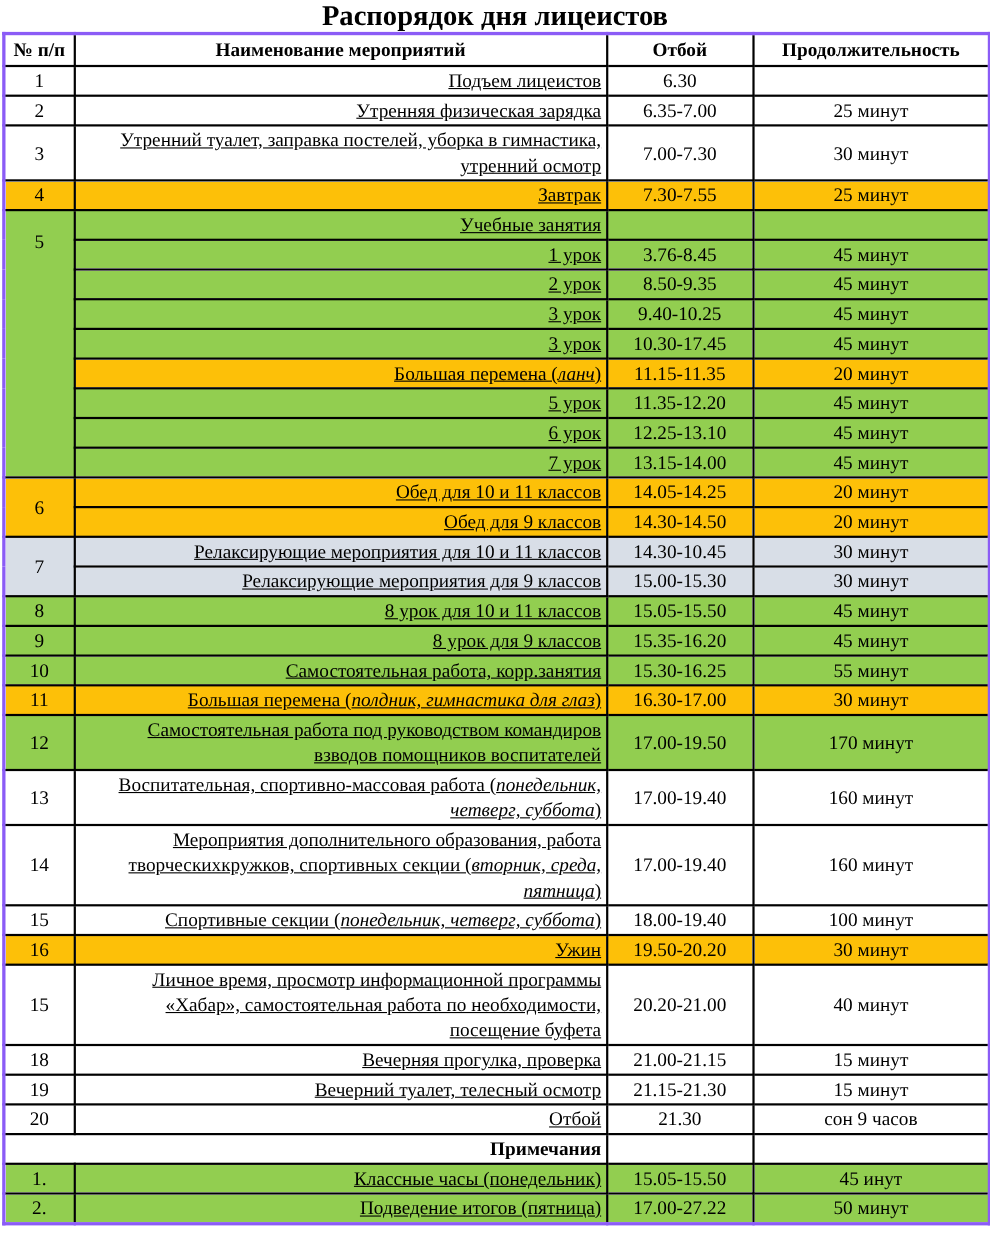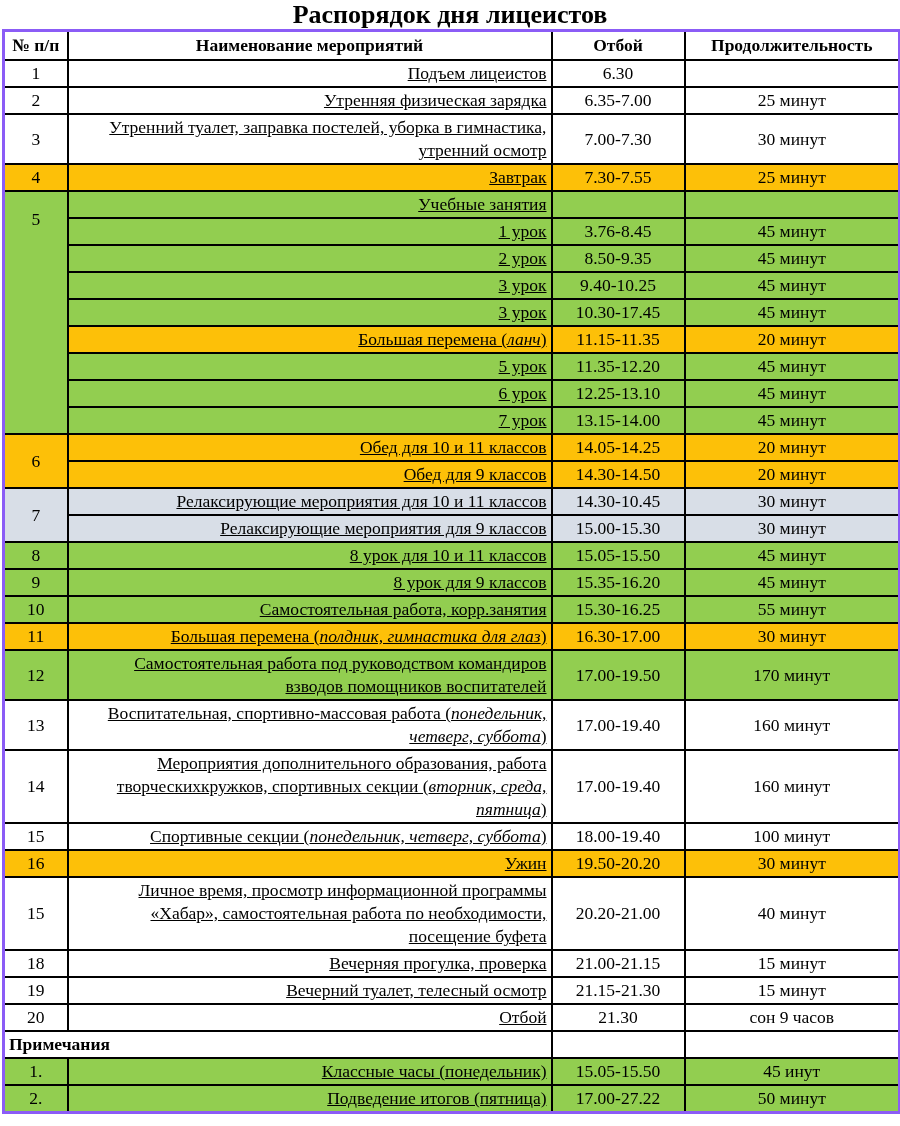--- a/index.html
+++ b/index.html
@@ -30,21 +30,21 @@
     overflow:hidden;
   }
   th{font-weight:bold;text-align:center;padding:2px 2px;}
   td.num{text-align:center;}
   td.name{text-align:right;padding-left:5px;text-decoration:underline;}
   td.time,td.dur{text-align:center;}
   td.group-top{vertical-align:top;padding-top:16px;}
   .bg-orange{background:#FDC008;}
   .bg-green{background:#92CE50;}
   .bg-blue{background:#D8DEE7;}
-  td.notes-label{font-weight:bold;text-align:left;padding-left:4px;}
+  td.notes-label{font-weight:bold;text-align:right;padding-left:4px;}
   td.name i{font-style:italic;}
   td.note-name{padding-left:9px;}
 </style>
 </head>
 <body>
 
 <div class="title">Распорядок дня лицеистов</div>
 
 <table class="schedule">
   <colgroup>

